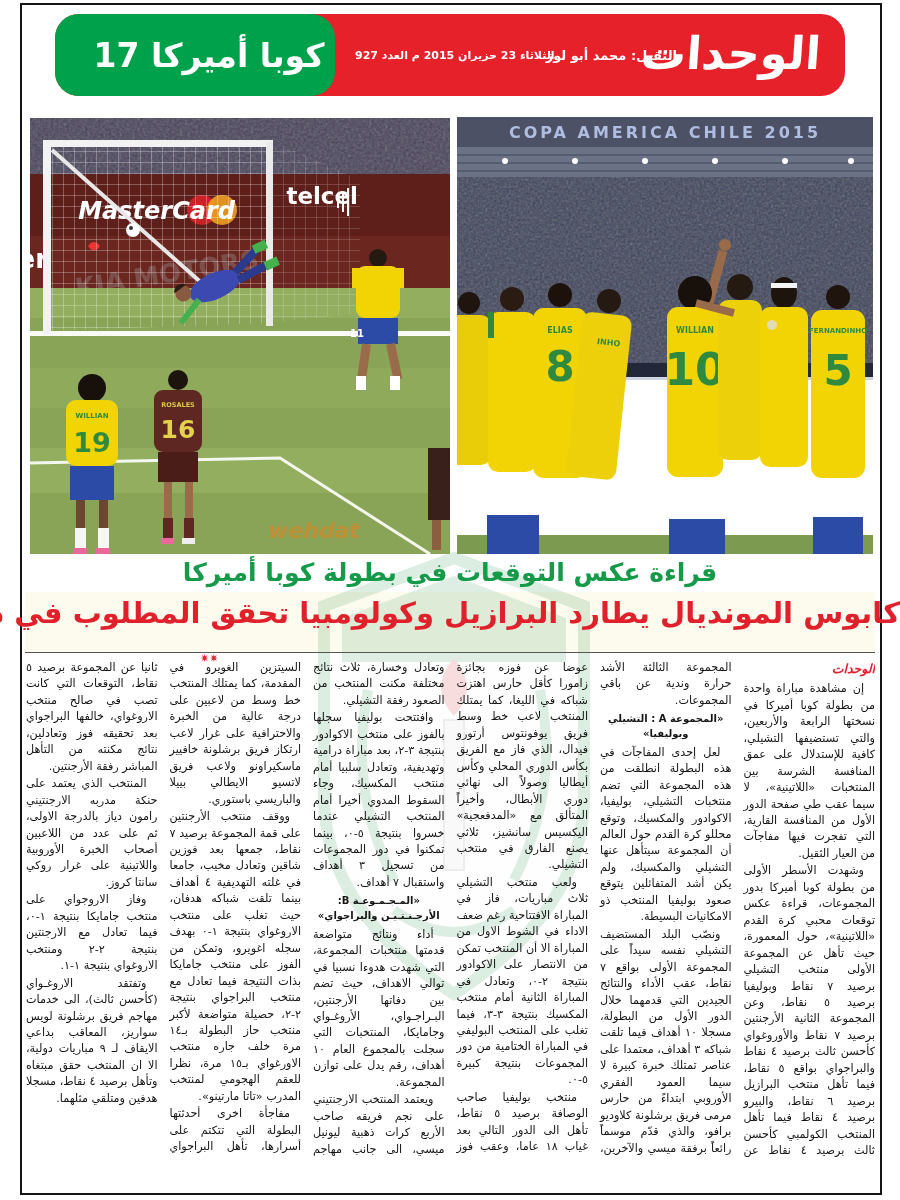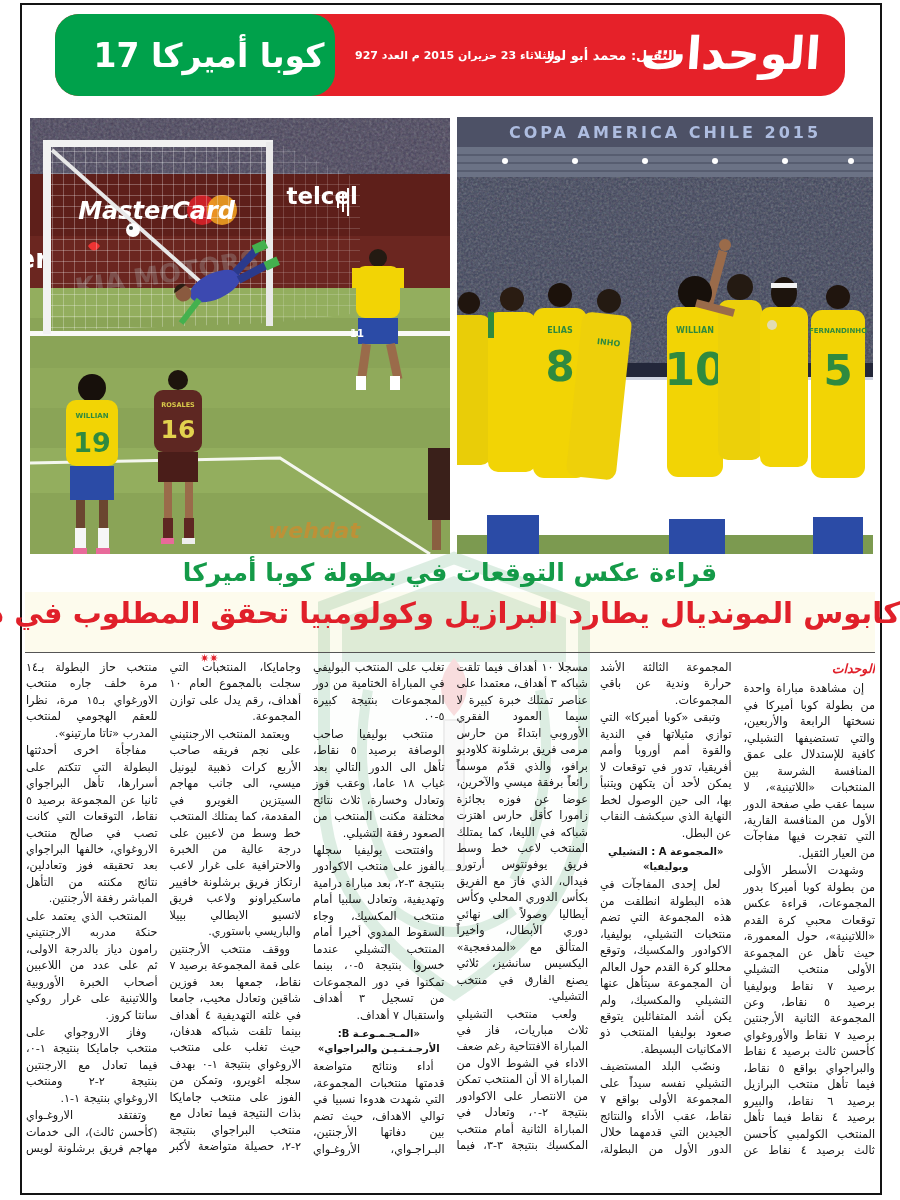--- a/index.html
+++ b/index.html
@@ -273,21 +273,20 @@
   </svg>
   <div class="kicker">قراءة عكس التوقعات في بطولة كوبا أميركا</div>
   <div class="main-headline">كابوس المونديال يطارد البرازيل وكولومبيا تحقق المطلوب في دور المجموعات</div>
   <div class="rule"></div>
   <div class="end-mark">✷✷</div>
 
   <div class="article">
     <span class="lead-label">الوحدات</span>
     <p>إن مشاهدة مباراة واحدة من بطولة كوبا أميركا في نسختها الرابعة والأربعين، والتي تستضيفها التشيلي، كافية للإستدلال على عمق المنافسة الشرسة بين المنتخبات «اللاتينية»، لا سيما عقب طي صفحة الدور الأول من المنافسة القارية، التي تفجرت فيها مفاجآت من العيار الثقيل.</p>
     <p>وشهدت الأسطر الأولى من بطولة كوبا أميركا بدور المجموعات، قراءة عكس توقعات محبي كرة القدم «اللاتينية»، حول المعمورة، حيث تأهل عن المجموعة الأولى منتخب التشيلي برصيد ٧ نقاط وبوليفيا برصيد ٥ نقاط، وعن المجموعة الثانية الأرجنتين برصيد ٧ نقاط والأوروغواي كأحسن ثالث برصيد ٤ نقاط والبراجواي بواقع ٥ نقاط، فيما تأهل منتخب البرازيل برصيد ٦ نقاط، والبيرو برصيد ٤ نقاط فيما تأهل المنتخب الكولمبي كأحسن ثالث برصيد ٤ نقاط عن المجموعة الثالثة الأشد حرارة وندية عن باقي المجموعات.</p>
-    <p>وتبقى «كوبا أميركا» التي توازي مثيلاتها في الندية والقوة أمم أوروبا وأمم أفريقيا، تدور في توقعات لا يمكن لأحد أن يتكهن ويتنبأ بها، الى حين الوصول لخط النهاية الذي سيكشف النقاب عن البطل.</p>
     <p class="gh">«المجموعة A : التشيلي وبوليفيا»</p>
     <p>لعل إحدى المفاجآت في هذه البطولة انطلقت من هذه المجموعة التي تضم منتخبات التشيلي، بوليفيا، الاكوادور والمكسيك، وتوقع محللو كرة القدم حول العالم أن المجموعة سيتأهل عنها التشيلي والمكسيك، ولم يكن أشد المتفائلين يتوقع صعود بوليفيا المنتخب ذو الامكانيات البسيطة.</p>
     <p>ونصّب البلد المستضيف التشيلي نفسه سيداً على المجموعة الأولى بواقع ٧ نقاط، عقب الأداء والنتائج الجيدين التي قدمهما خلال الدور الأول من البطولة، مسجلا ١٠ أهداف فيما تلقت شباكه ٣ أهداف، معتمدا على عناصر تمتلك خبرة كبيرة لا سيما العمود الفقري الأوروبي ابتداءً من حارس مرمى فريق برشلونة كلاوديو برافو، والذي قدّم موسماً رائعاً برفقة ميسي والآخرين، عوضا عن فوزه بجائزة زامورا كأقل حارس اهتزت شباكه في الليغا، كما يمتلك المنتخب لاعب خط وسط فريق يوفونتوس أرتورو فيدال، الذي فاز مع الفريق بكأس الدوري المحلي وكأس أيطاليا وصولاً الى نهائي دوري الأبطال، وأخيراً المتألق مع «المدفعجية» اليكسيس سانشيز، ثلاثي يصنع الفارق في منتخب التشيلي.</p>
     <p>ولعب منتخب التشيلي ثلاث مباريات، فاز في المباراة الافتتاحية رغم ضعف الاداء في الشوط الاول من المباراة الا أن المنتخب تمكن من الانتصار على الاكوادور بنتيجة ٢-٠، وتعادل في المباراة الثانية أمام منتخب المكسيك بنتيجة ٣-٣، فيما تغلب على المنتخب البوليفي في المباراة الختامية من دور المجموعات بنتيجة كبيرة ٥-٠.</p>
     <p>منتخب بوليفيا صاحب الوصافة برصيد ٥ نقاط، تأهل الى الدور التالي بعد غياب ١٨ عاما، وعقب فوز وتعادل وخسارة، ثلاث نتائج مختلفة مكنت المنتخب من الصعود رفقة التشيلي.</p>
     <p>وافتتحت بوليفيا سجلها بالفوز على منتخب الاكوادور بنتيجة ٣-٢، بعد مباراة درامية وتهديفية، وتعادل سلبيا أمام منتخب المكسيك، وجاء السقوط المدوي أخيرا أمام المنتخب التشيلي عندما خسروا بنتيجة ٥-٠، بينما تمكنوا في دور المجموعات من تسجيل ٣ أهداف واستقبال ٧ أهداف.</p>
     <p class="gh">«المـجـمـوعـة B: الأرجـنـتـيـن والبراجواي»</p>
     <p>أداء ونتائج متواضعة قدمتها منتخبات المجموعة، التي شهدت هدوءا نسبيا في توالي الاهداف، حيث تضم بين دفاتها الأرجنتين، البـراجـواي، الأروغـواي وجامايكا، المنتخبات التي سجلت بالمجموع العام ١٠ أهداف، رقم يدل على توازن المجموعة.</p>
     <p>ويعتمد المنتخب الارجنتيني على نجم فريقه صاحب الأربع كرات ذهبية ليونيل ميسي، الى جانب مهاجم السيتزين الغويرو في المقدمة، كما يمتلك المنتخب خط وسط من لاعبين على درجة عالية من الخبرة والاحترافية على غرار لاعب ارتكاز فريق برشلونة خافيير ماسكيراونو ولاعب فريق لاتسيو الايطالي بييلا والباريسي باستوري.</p>
     <p>ووقف منتخب الأرجنتين على قمة المجموعة برصيد ٧ نقاط، جمعها بعد فوزين شاقين وتعادل مخيب، جامعا في غلته التهديفية ٤ أهداف بينما تلقت شباكه هدفان، حيث تغلب على منتخب الاروغواي بنتيجة ١-٠ بهدف سجله اغويرو، وتمكن من الفوز على منتخب جامايكا بذات النتيجة فيما تعادل مع منتخب البراجواي بنتيجة ٢-٢، حصيلة متواضعة لأكبر منتخب حاز البطولة بـ١٤ مرة خلف جاره منتخب الاورغواي بـ١٥ مرة، نظرا للعقم الهجومي لمنتخب المدرب «تاتا مارتينو».</p>

